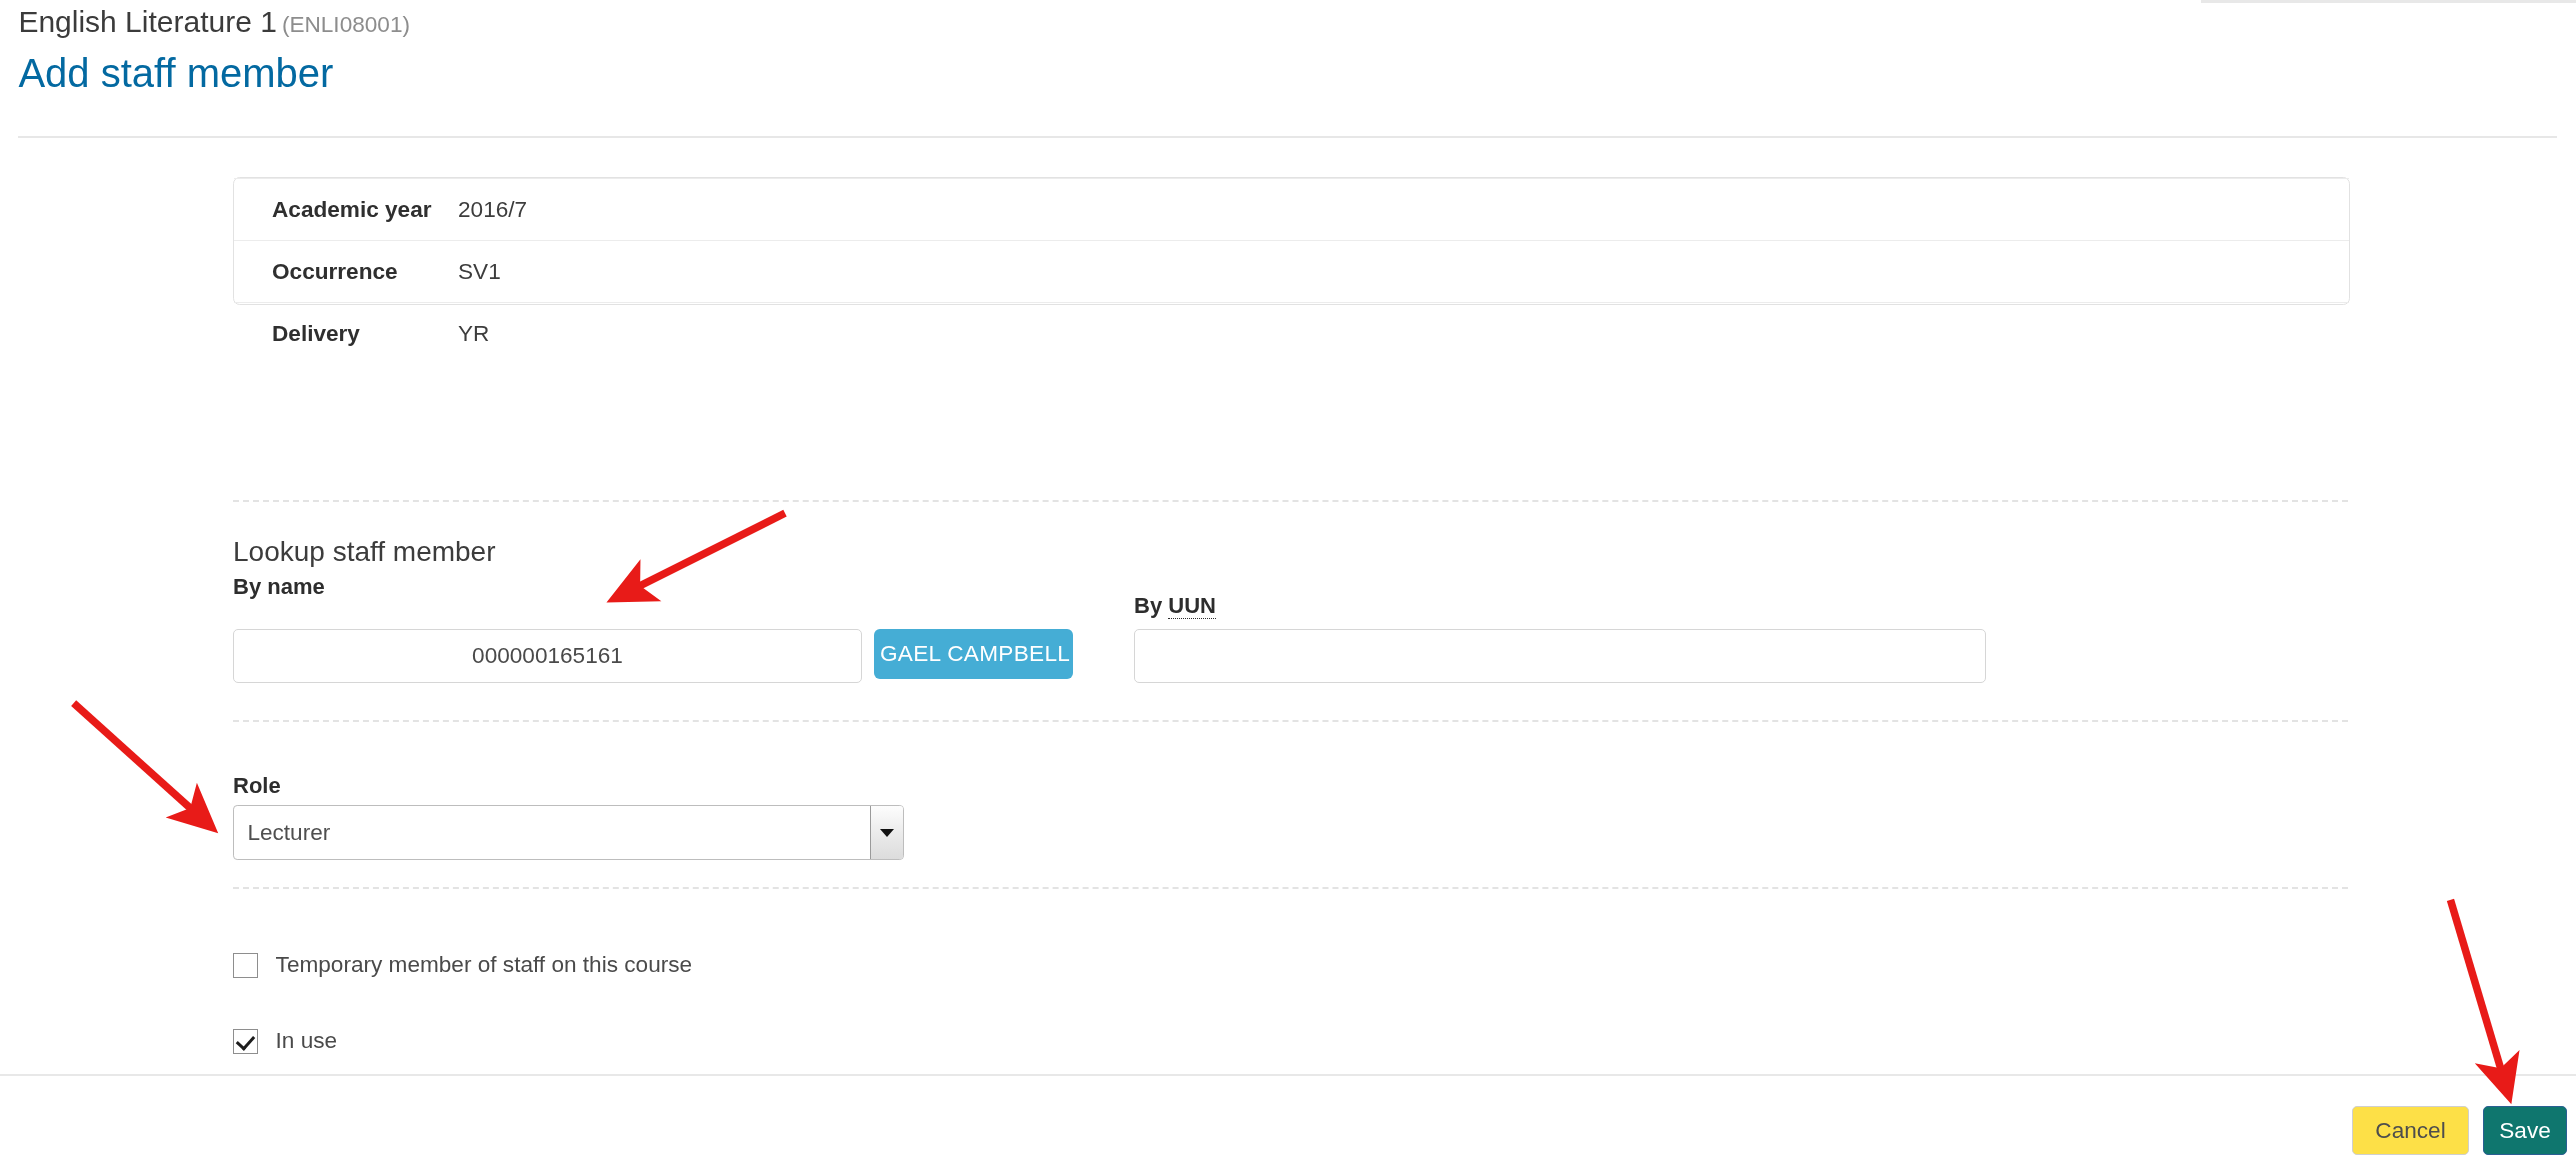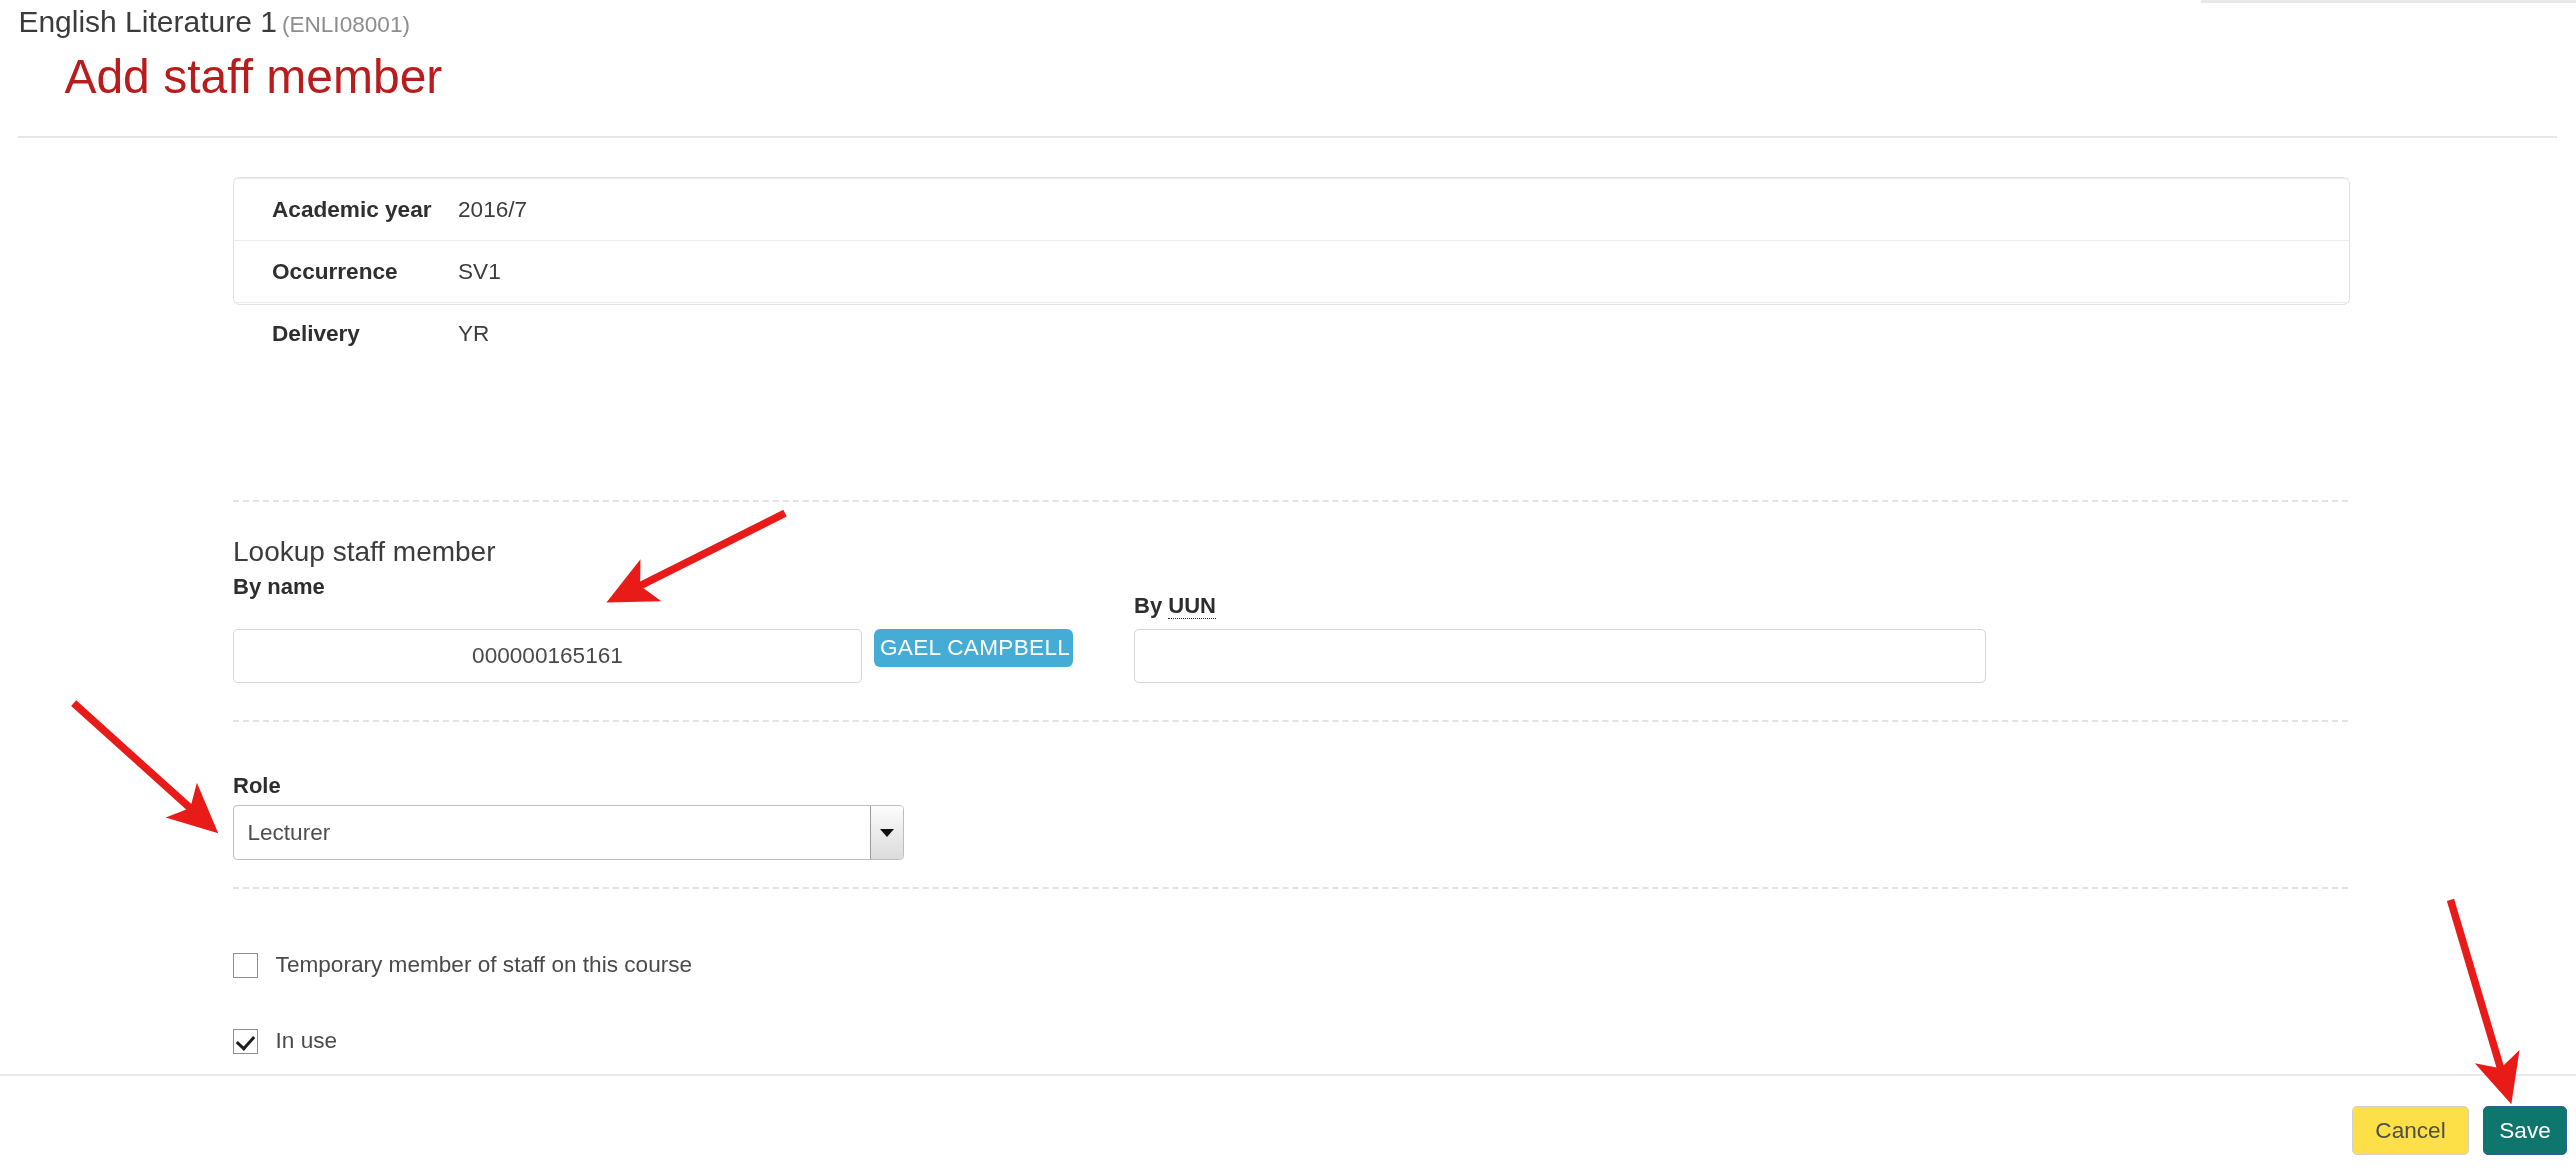--- a/index.html
+++ b/index.html
@@ -41,26 +41,25 @@
     padding-top: 6.7px;
     letter-spacing: 0px;
     white-space: nowrap;
   }
   .course-line .code {
     font-size: 22.6px;
     color: #8d8d8d;
     margin-left: 5px;
   }
   .page-title {
-    font-size: 48px;
-    color: #b91c1c;
+    font-size: 40px;
+    color: #0369a1;
     line-height: 1.0;
     padding-top: 16px;
     white-space: nowrap;
-    margin-left: 46px;
   }
   .header-rule {
     position: absolute;
     left: 18.4px;
     top: 136px;
     width: 2539px;
     height: 1.7px;
     background: #e7e7e7;
   }
 
@@ -305,21 +304,21 @@
 </div>
 
 <div class="divider-dashed" style="top:500px;"></div>
 
 <div class="section-heading" style="left:233px; top:536px;">Lookup staff member</div>
 
 <div class="field-label" style="left:233px; top:574px;">By name</div>
 
 <input class="text-input" style="left: 233px; top: 629px; width: 629px; height: 54px;" value="000000165161">
 
-<button class="lookup-result-btn" style="left:874px; top:629px; width:199px; height:38px;">GAEL CAMPBELL</button>
+<button class="lookup-result-btn" style="left:874px; top:629px; width:199px; height:50px;">GAEL CAMPBELL</button>
 
 <div class="field-label" style="left:1134px; top:593px;">
   <span>By </span><span class="abbr">UUN</span>
 </div>
 
 <input class="text-input" style="left: 1134px; top: 629px; width: 852px; height: 54px;" value="">
 
 <div class="divider-dashed" style="top:720px;"></div>
 
 <div class="field-label" style="left:233px; top:773px;">Role</div>

